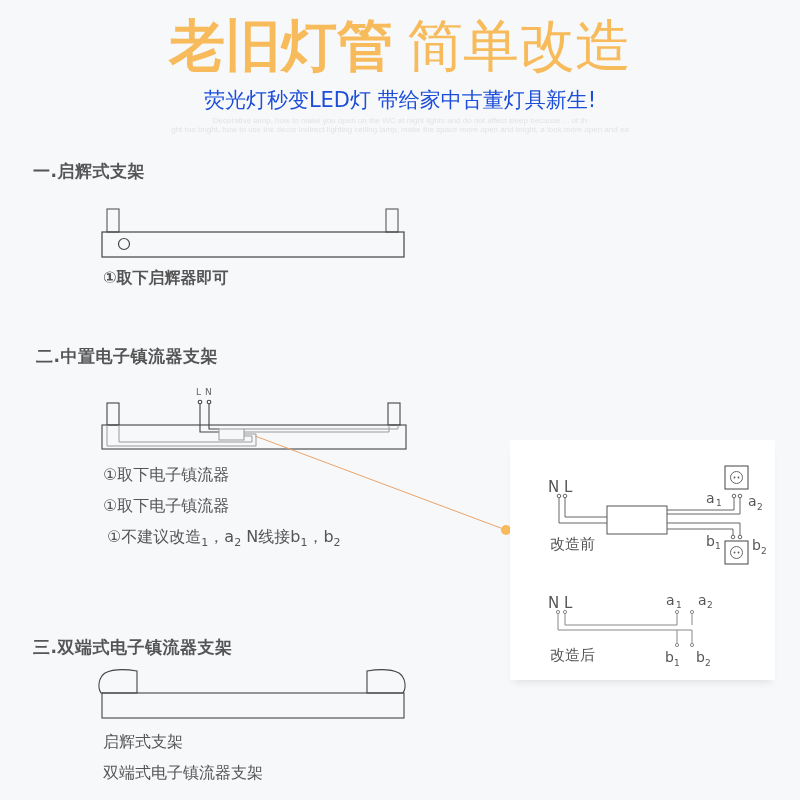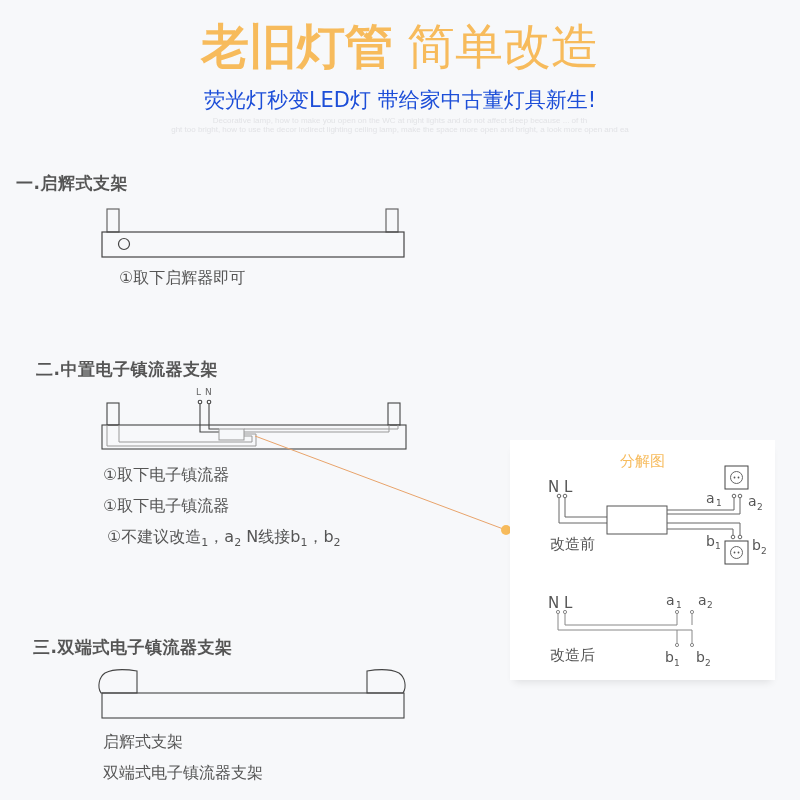--- a/index.html
+++ b/index.html
@@ -5,21 +5,21 @@
     html, body { margin: 0; padding: 0; }
     body {
       width: 800px; height: 800px; overflow: hidden; position: relative;
       background: #f7f8fa;
       font-family: "DejaVu Sans", "Liberation Sans", sans-serif;
       color: #555;
     }
     .abs { position: absolute; }
     .title {
       left: 0; width: 800px; top: 14px; text-align: center;
-      font-size: 48px; line-height: 64px; color: #f7bb5c; white-space: nowrap;
+      font-size: 56px; line-height: 64px; color: #f7bb5c; white-space: nowrap;
     }
     .title .bold { font-weight: bold; }
     .title .light { font-weight: normal; margin-left: 14px; }
     .subtitle {
       left: 0; width: 800px; top: 86px; text-align: center;
       font-size: 21px; color: #1d4ed8; white-space: nowrap;
     }
     .faint {
       left: 0; width: 800px; text-align: center;
       font-size: 8px; color: #e2e3e6; white-space: nowrap;
@@ -42,32 +42,32 @@
 </head>
 <body>
 
 <div class="abs title">
   <span class="bold">老旧灯管</span><span class="light">简单改造</span>
 </div>
 <div class="abs subtitle">荧光灯秒变LED灯 带给家中古董灯具新生!</div>
 <div class="abs faint" style="top:116px;">Decorative lamp, how to make you open on the WC at night lights and do not affect sleep because ... of th</div>
 <div class="abs faint" style="top:125px;">ght too bright, how to use the decor indirect lighting ceiling lamp, make the space more open and bright, a look more open and ea</div>
 
-<div class="abs section-title" style="left:16px; top:160px;margin-top:12px;">一.启辉式支架</div>
+<div class="abs section-title" style="left:33px; top:160px;">一.启辉式支架</div>
 <svg class="abs" style="left:95px; top:200px;" width="320" height="65">
   <g fill="none" stroke="#444" stroke-width="1.2">
     <rect x="12" y="9" width="12" height="23" stroke="#666"></rect>
     <rect x="291" y="9" width="12" height="23" stroke="#666"></rect>
     <rect x="7" y="32" width="302" height="25"></rect>
     <circle cx="29" cy="44" r="5.5"></circle>
   </g>
 </svg>
-<div class="abs step" style="left:119px; top:268px;">①取下启辉器即可</div>
+<div class="abs step" style="left:103px; top:268px;font-weight:bold;">①取下启辉器即可</div>
 
-<div class="abs section-title" style="left:36px; top:345px;margin-top:13px;">二.中置电子镇流器支架</div>
+<div class="abs section-title" style="left:36px; top:345px;">二.中置电子镇流器支架</div>
 <svg class="abs" style="left:95px; top:380px;" width="320" height="80">
   <text x="101" y="15" font-size="9" fill="#666">L</text>
   <text x="110" y="15" font-size="9" fill="#666">N</text>
   <g fill="none" stroke="#444" stroke-width="1.1">
     <rect x="12" y="23" width="12" height="22"></rect>
     <rect x="293" y="23" width="12" height="22"></rect>
     <rect x="7" y="45" width="304" height="24"></rect>
     <circle cx="105" cy="22" r="1.8"></circle>
     <circle cx="114" cy="22" r="1.8"></circle>
     <polyline points="105,24 105,52 124,52"></polyline>
@@ -86,21 +86,20 @@
 <div class="abs step" style="left:107px; top:527px;">
   <span>①不建议改造</span><sub>1</sub><span>，a</span><sub>2</sub><span> N线接b</span><sub>1</sub><span>，b</span><sub>2</sub>
 </div>
 
 <svg class="abs" style="left:0; top:0; pointer-events:none;" width="800" height="800">
   <line x1="255" y1="436" x2="506" y2="530" stroke="#e8a36a" stroke-width="1"></line>
   <circle cx="506" cy="530" r="5" fill="#f7bb5c"></circle>
 </svg>
 
 <div class="abs panel">
-  <div class="abs panel-title">分解图</div>
   <svg class="abs" style="left:0; top:0;" width="265" height="240">
 
     <g>
       <text x="38" y="52" font-size="15" fill="#555">N</text>
       <text x="54" y="52" font-size="15" fill="#555">L</text>
       <g fill="none" stroke="#666" stroke-width="1">
         <circle cx="49" cy="56" r="1.8"></circle>
         <circle cx="55" cy="56" r="1.8"></circle>
         <polyline points="49,58 49,83 97,83"></polyline>
         <polyline points="55,58 55,77 97,77"></polyline>

